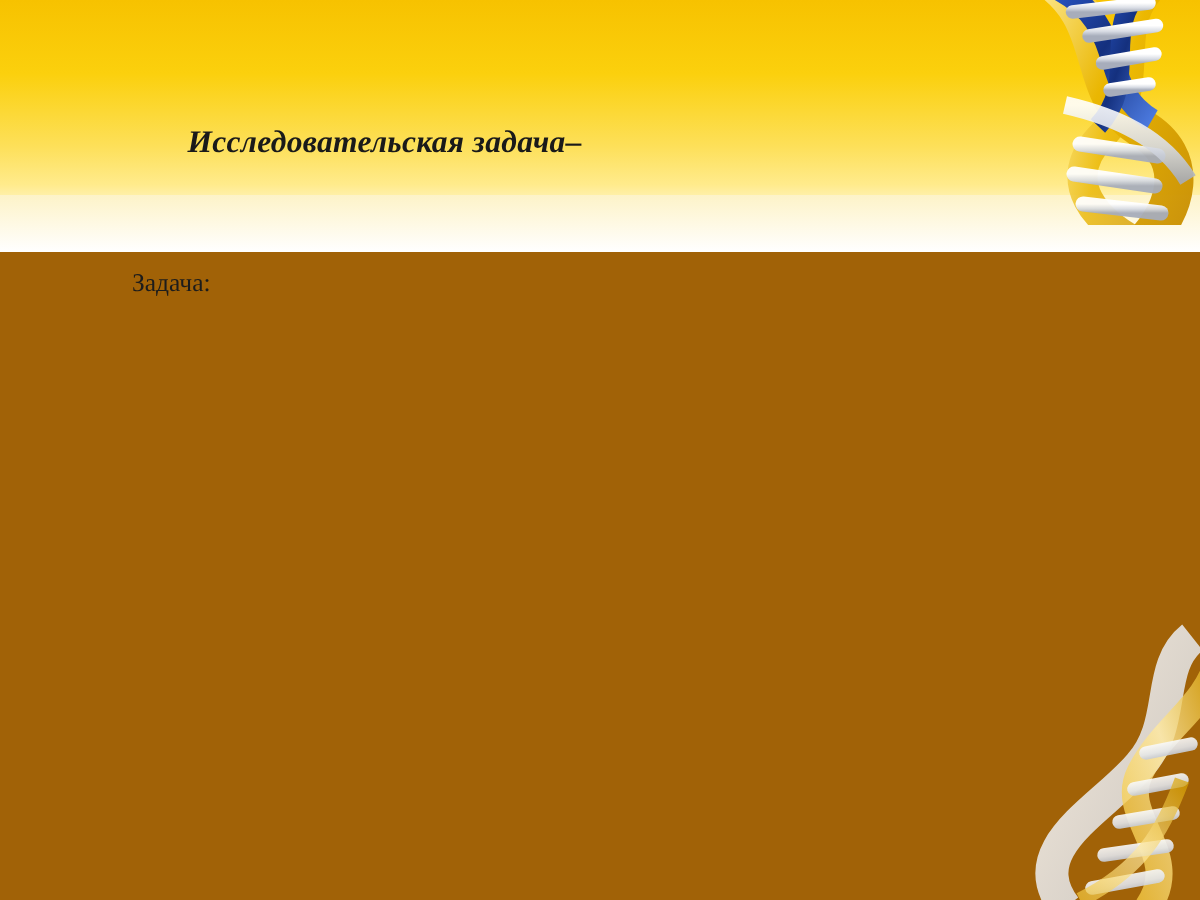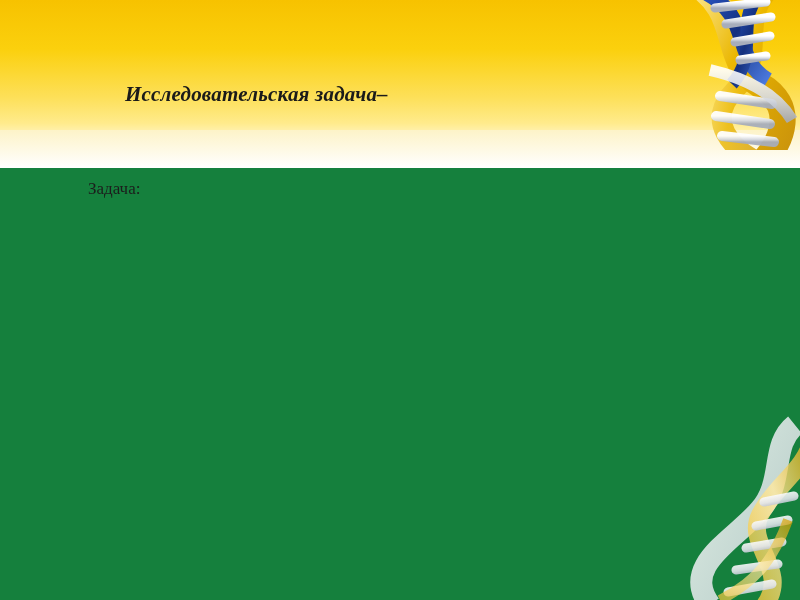--- a/index.html
+++ b/index.html
@@ -11,21 +11,21 @@
     height: 600px;
     overflow: hidden;
     font-family: "Liberation Serif", serif;
     background: #ffffff;
   }
 
   .slide {
     position: relative;
     width: 800px;
     height: 600px;
-    background: #15803d;
+    background: #a16207;
     overflow: hidden;
   }
 
   
   .banner {
     position: absolute;
     left: 0;
     top: 0;
     width: 800px;
     height: 140px;

